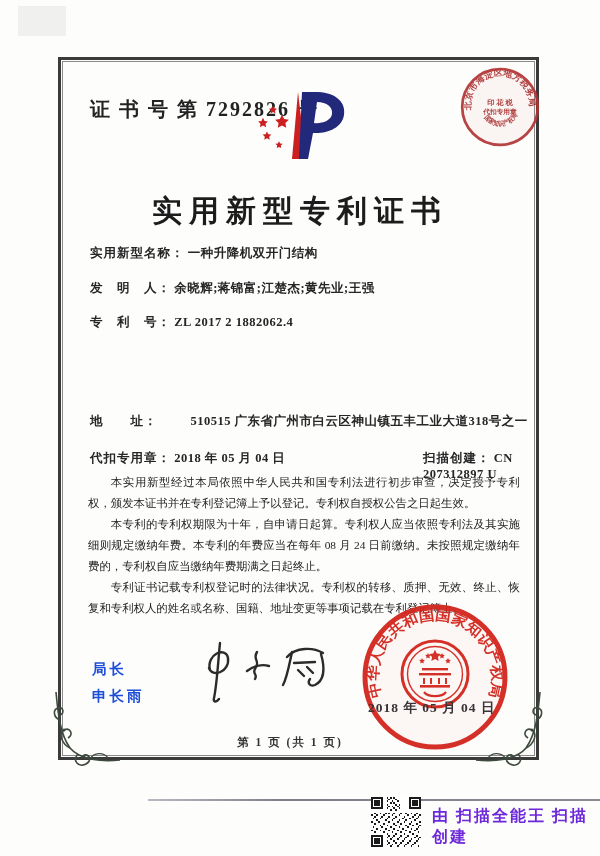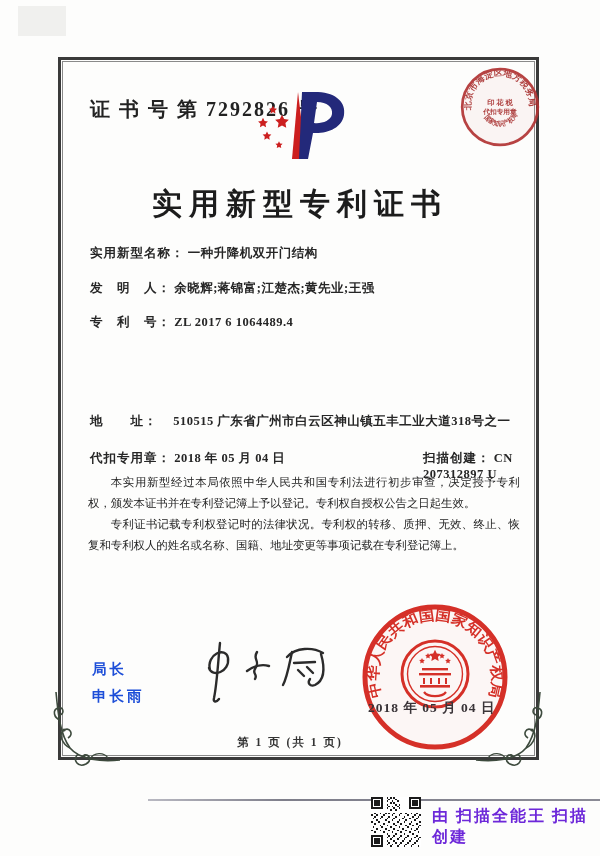--- a/index.html
+++ b/index.html
@@ -13,29 +13,29 @@
   }
   .frame::after{
     content:"";position:absolute;inset:1px;border:1px solid #8a8a8a;
   }
   .scan-smudge{position:absolute;left:18px;top:6px;width:48px;height:30px;background:#f0f0ee;}
   .certno{
     position:absolute;left:90px;top:96px;font-size:20px;font-weight:700;
     letter-spacing:2px;color:#222;
   }
   .title{
-    position:absolute;left:0;right:0;top:180px;margin:4px;text-align:center;
+    position:absolute;left:0;right:0;top:180px;margin:11px;text-align:center;
     font-size:30px;font-weight:700;letter-spacing:7px;color:#1c1c1c;
   }
   .logo{position:absolute;left:238px;top:86px;}
   .top-stamp{position:absolute;left:458px;top:65px;opacity:.92;}
   .row{position:absolute;left:90px;font-size:12.5px;font-weight:700;color:#262626;}
   .flabel{display:inline-block;min-width:80px;letter-spacing:1px;}
   .fvalue{letter-spacing:0.5px;}
-  .row-addr .fvalue{display:inline-block;vertical-align:top;width:372px;line-height:17px;}
+  .row-addr .fvalue{display:inline-block;vertical-align:top;width:372px;line-height:17px;text-align:center;}
   .grant2{position:absolute;left:333px;top:0;}
   .paras{
     position:absolute;left:88px;top:472px;width:432px;
     font-size:11.4px;line-height:21px;text-align:justify;color:#222;font-weight:400;
   }
   .paras p{margin:0;text-indent:2em;}
   .director{position:absolute;left:92px;font-size:14.5px;font-weight:700;color:#1d4ed8;letter-spacing:3px;}
   .sig{position:absolute;left:192px;top:632px;}
   .seal{position:absolute;left:360px;top:602px;opacity:.95;}
   .seal-date{
@@ -100,37 +100,38 @@
   <div class="row" style="top:245px">
     <span class="flabel">实用新型名称：</span>
     <span class="fvalue">一种升降机双开门结构</span>
   </div>
   <div class="row" style="top:280px">
     <span class="flabel">发　明　人：</span>
     <span class="fvalue">余晓辉;蒋锦富;江楚杰;黄先业;王强</span>
   </div>
   <div class="row" style="top:314px">
     <span class="flabel">专　利　号：</span>
-    <span class="fvalue">ZL 2017 6 1064489.4</span>
+    <span class="fvalue">ZL 2017 2 1882062.4</span>
   </div>
   <div class="row row-addr" style="top:413px">
     <span class="flabel">地　　址：</span>
     <span class="fvalue">510515 广东省广州市白云区神山镇五丰工业大道318号之一</span>
   </div>
   <div class="row" style="top:450px;right:60px">
     <span class="flabel">代扣专用章：</span>
     <span class="fvalue">2018 年 05 月 04 日</span>
     <span class="grant2">
       <span class="flabel" style="min-width:0">扫描创建：</span>
       <span class="fvalue">CN 207312897 U</span>
     </span>
   </div>
 
   <div class="paras">
     <p>本实用新型经过本局依照中华人民共和国专利法进行初步审查，决定授予专利权，颁发本证书并在专利登记簿上予以登记。专利权自授权公告之日起生效。</p>
+    <p>本专利的专利权期限为十年，自申请日起算。专利权人应当依照专利法及其实施细则规定缴纳年费。本专利的年费应当在每年 08 月 24 日前缴纳。未按照规定缴纳年费的，专利权自应当缴纳年费期满之日起终止。</p>
     <p>专利证书记载专利权登记时的法律状况。专利权的转移、质押、无效、终止、恢复和专利权人的姓名或名称、国籍、地址变更等事项记载在专利登记簿上。</p>
   </div>
 
   <div class="director" style="top:660px">局长</div>
   <div class="director" style="top:687px">申长雨</div>
 
   <svg class="sig" width="150" height="80" viewBox="0 0 150 80" fill="none" stroke="#2b2b2b" stroke-width="2.4" stroke-linecap="round">
     <path d="M18,38 C14,22 34,14 36,26 C38,40 20,46 17,36"></path>
     <path d="M28,11 C26,30 25,52 22,66 C21,70 24,71 27,67"></path>
     <path d="M65,20 C60,28 69,28 63,37 C60,42 66,42 63,47"></path>

